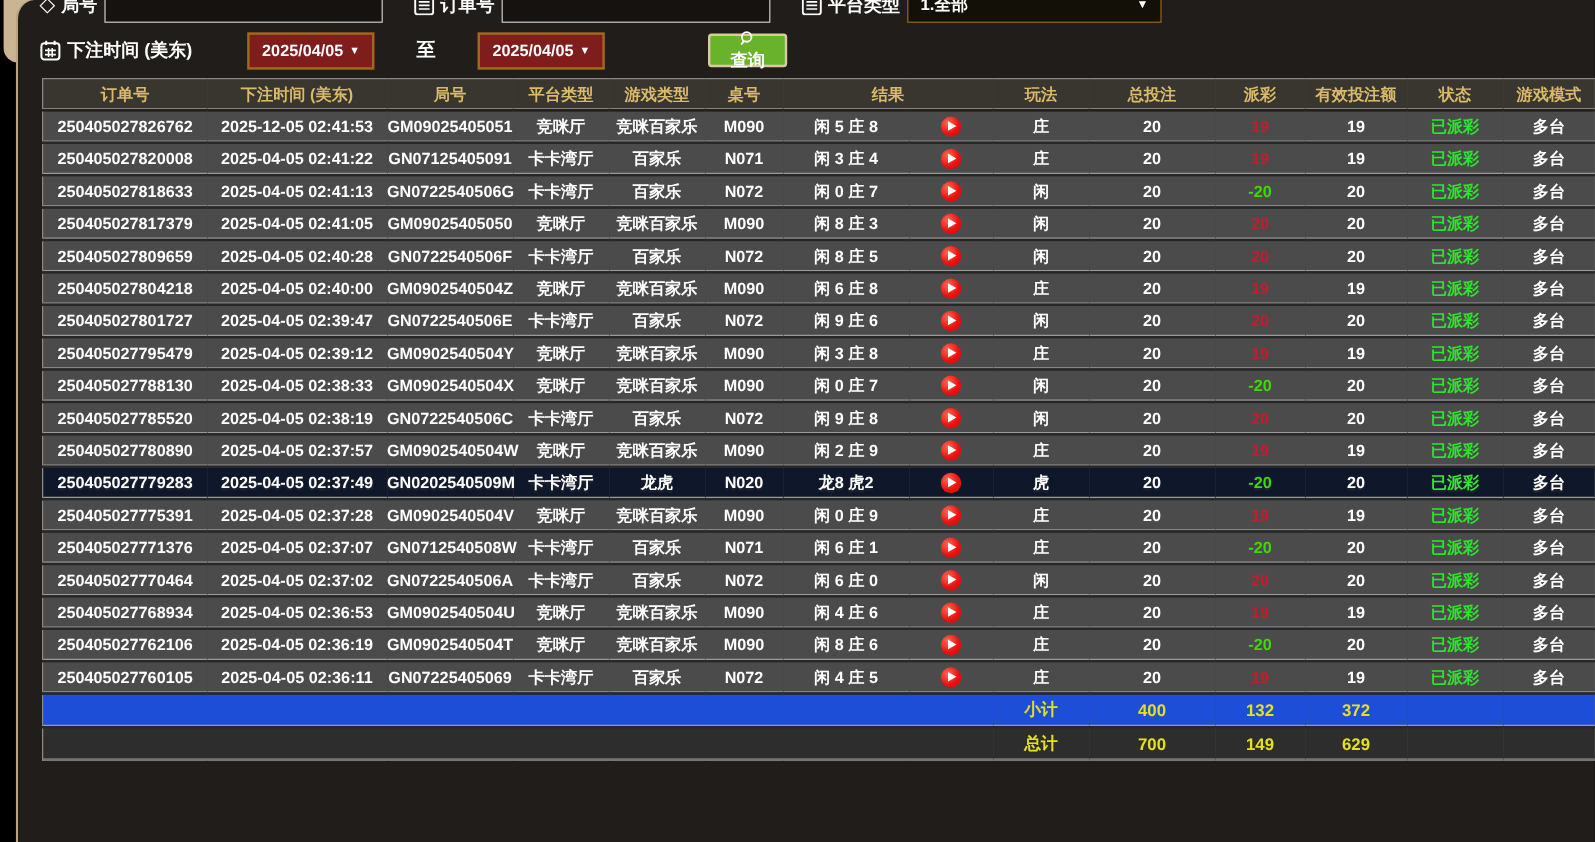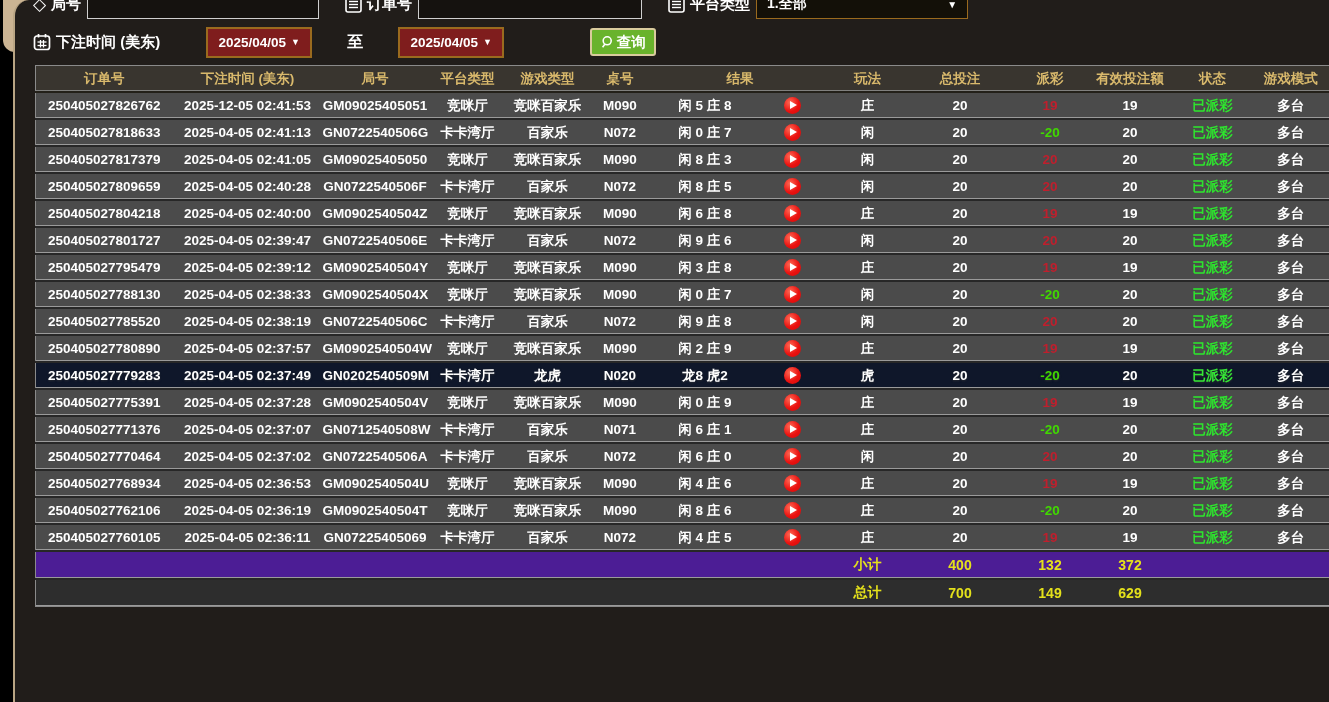--- a/index.html
+++ b/index.html
@@ -39,21 +39,21 @@
     width:102px;height:27px;background:#7f1d1d;border:2px solid var(--accent-border-orange,#9a6a1e);
     display:flex;align-items:center;justify-content:center;gap:5px;
     color:#fff;font-size:13.5px;cursor:pointer;box-sizing:content-box;
   }
   .date-select .arrow{font-size:9px;}
   .to-label{font-size:16px;margin:0 35px;}
   .query-btn{
     margin-left:86px;height:28px;min-width:66px;
     background:var(--button-green,#69b32c);border:2px solid #d9cb9d;border-radius:3px;
     color:#fff;font-size:14.5px;font-weight:bold;display:flex;align-items:center;justify-content:center;
-    gap:2px;padding:0 6px;cursor:pointer;font-family:"Liberation Sans",sans-serif;
+    gap:2px;padding:0 6px;cursor:pointer;font-family:"Liberation Sans",sans-serif;flex-direction:column;
   }
   
   table.records{
     position:absolute;left:20px;top:65px;width:1294px;
     border-collapse:collapse;table-layout:fixed;
     border:1px solid #8a8a8a;background:#474747;
   }
   .records th{
     height:25px;background:#39352f;color:var(--header-gold,#d9b96c);
     font-size:13.5px;font-weight:bold;text-align:center;padding:0;
@@ -64,21 +64,21 @@
     height:25px;background:#4b4b4b;color:#fff;font-size:13.5px;font-weight:bold;
     text-align:center;padding:0;white-space:nowrap;overflow:visible;
     border-bottom:2px solid #272727;box-shadow:inset 0 -1px 0 #9a9a9a;
   }
   tr.hl td{background:#0f172a;text-shadow:0 1px 2px rgba(55,55,55,.65);}
   td.pos{color:var(--payout-pos,#bf1f2d);}
   td.neg{color:var(--payout-neg,#41d800);}
   td.status{color:var(--status-green,#2ee42e);}
   tr.hl td.status{color:#35e635;}
   tr.sum td{color:var(--summary-yellow,#e4e11b);font-size:14px;height:26px;}
-  tr.sub td{background:#4c1d95;}
+  tr.sub td{background:#1d4ed8;}
   tr.tot td{background:#2d2d2d;border-bottom:none;}
   .play{
     display:inline-block;width:17px;height:17px;border-radius:50%;
     background:radial-gradient(circle at 35% 32%,#ff6a55 0%,#ea1210 55%,#d40808 100%);
     position:relative;vertical-align:middle;cursor:pointer;
   }
   .play::after{
     content:"";position:absolute;left:6px;top:4px;
     border-left:7px solid #fff;border-top:4.5px solid transparent;border-bottom:4.5px solid transparent;
   }
@@ -196,20 +196,36 @@
           <td>闲 5 庄 8</td>
           <td><span class="play"></span></td>
           <td>庄</td>
           <td>20</td>
           <td class="pos">19</td>
           <td>19</td>
           <td class="status">已派彩</td>
           <td>多台</td>
         </tr>
         <tr>
+          <td>250405027820008</td>
+          <td>2025-04-05 02:41:22</td>
+          <td>GN07125405091</td>
+          <td>卡卡湾厅</td>
+          <td>百家乐</td>
+          <td>N071</td>
+          <td>闲 3 庄 4</td>
+          <td><span class="play"></span></td>
+          <td>庄</td>
+          <td>20</td>
+          <td class="pos">19</td>
+          <td>19</td>
+          <td class="status">已派彩</td>
+          <td>多台</td>
+        </tr>
+        <tr>
           <td>250405027818633</td>
           <td>2025-04-05 02:41:13</td>
           <td>GN0722540506G</td>
           <td>卡卡湾厅</td>
           <td>百家乐</td>
           <td>N072</td>
           <td>闲 0 庄 7</td>
           <td><span class="play"></span></td>
           <td>闲</td>
           <td>20</td>

